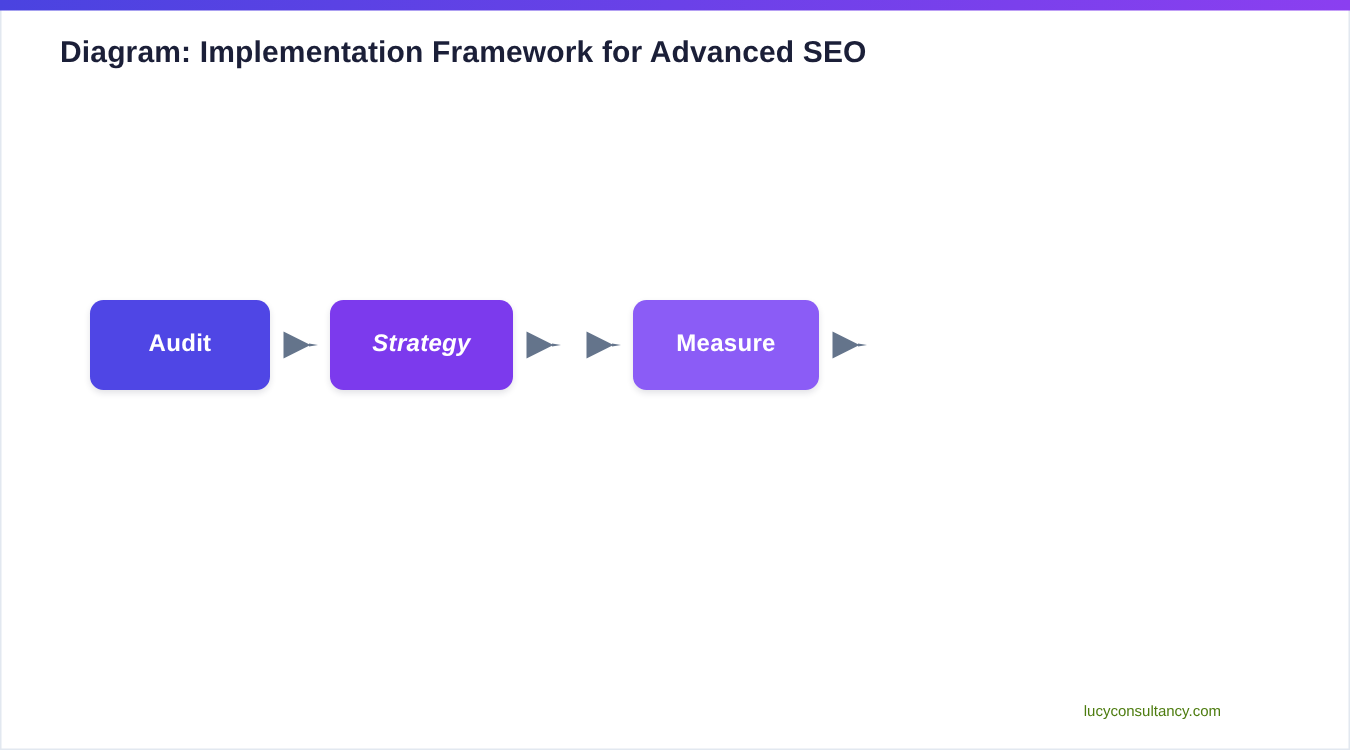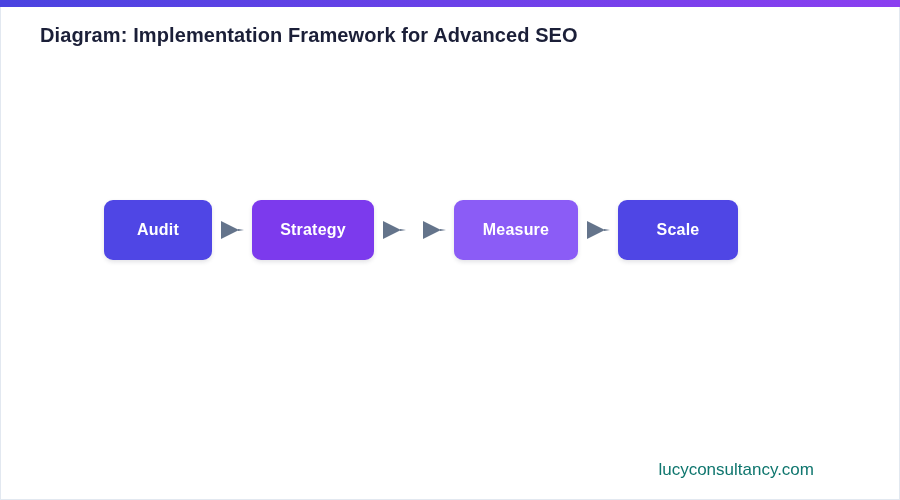--- a/index.html
+++ b/index.html
@@ -94,47 +94,47 @@
   }
 
   .arrow-svg {
     display: block;
   }
 
   .footer-note {
     position: absolute;
     right: 86px;
     bottom: 20px;
-    font-size: 17px;
-    color: #0f766e;
+    font-size: 10px;
+    color: #4d7c0f;
     white-space: nowrap;
   }
 </style>
 </head>
 <body>
 
 <div class="canvas">
 
   <div class="card-border"></div>
 
   <div class="accent-bar" style="background: linear-gradient(to right, rgb(74, 67, 224) 0%, rgb(139, 63, 240) 100%);"></div>
 
   <div class="page-title">Diagram: Implementation Framework for Advanced SEO</div>
 
   <div class="flow">
-      <div class="node" style="background: rgb(79, 70, 229); width: 108px; margin-left: 44px;">
+      <div class="node" style="background: rgb(79, 70, 229); width: 120px;">
         <span class="node-label" style="color: rgb(255, 255, 255);">Audit</span>
       </div>
       <div class="connector">
         <svg class="arrow-svg" width="26" height="22" viewBox="0 0 26 22">
           <path d="M2 2 L20 11 L2 20 Z" fill="#64748b"></path>
           <path d="M19 10 L25 11 L19 12 Z" fill="#64748b"></path>
         </svg>
       </div>
-      <div class="node" style="background: rgb(124, 58, 237); width: 122px;">
+      <div class="node" style="background: rgb(124, 58, 237); width: 122px; font-style: italic;">
         <span class="node-label" style="color: rgb(255, 255, 255);">Strategy</span>
       </div>
       <div class="connector">
         <svg class="arrow-svg" width="26" height="22" viewBox="0 0 26 22">
           <path d="M2 2 L20 11 L2 20 Z" fill="#64748b"></path>
           <path d="M19 10 L25 11 L19 12 Z" fill="#64748b"></path>
         </svg>
       </div>
       <div class="connector">
         <svg class="arrow-svg" width="26" height="22" viewBox="0 0 26 22">
@@ -144,20 +144,17 @@
       </div>
       <div class="node" style="background: rgb(139, 92, 246); width: 124px;">
         <span class="node-label" style="color: rgb(255, 255, 255);">Measure</span>
       </div>
       <div class="connector">
         <svg class="arrow-svg" width="26" height="22" viewBox="0 0 26 22">
           <path d="M2 2 L20 11 L2 20 Z" fill="#64748b"></path>
           <path d="M19 10 L25 11 L19 12 Z" fill="#64748b"></path>
         </svg>
       </div>
-      <div class="node" style="background: rgb(79, 70, 229); width: 120px;">
-        <span class="node-label" style="color: rgb(255, 255, 255);">Scale</span>
-      </div>
     </div>
 
   <div class="footer-note">lucyconsultancy.com</div>
 
 </div>
 
 </body></html>

